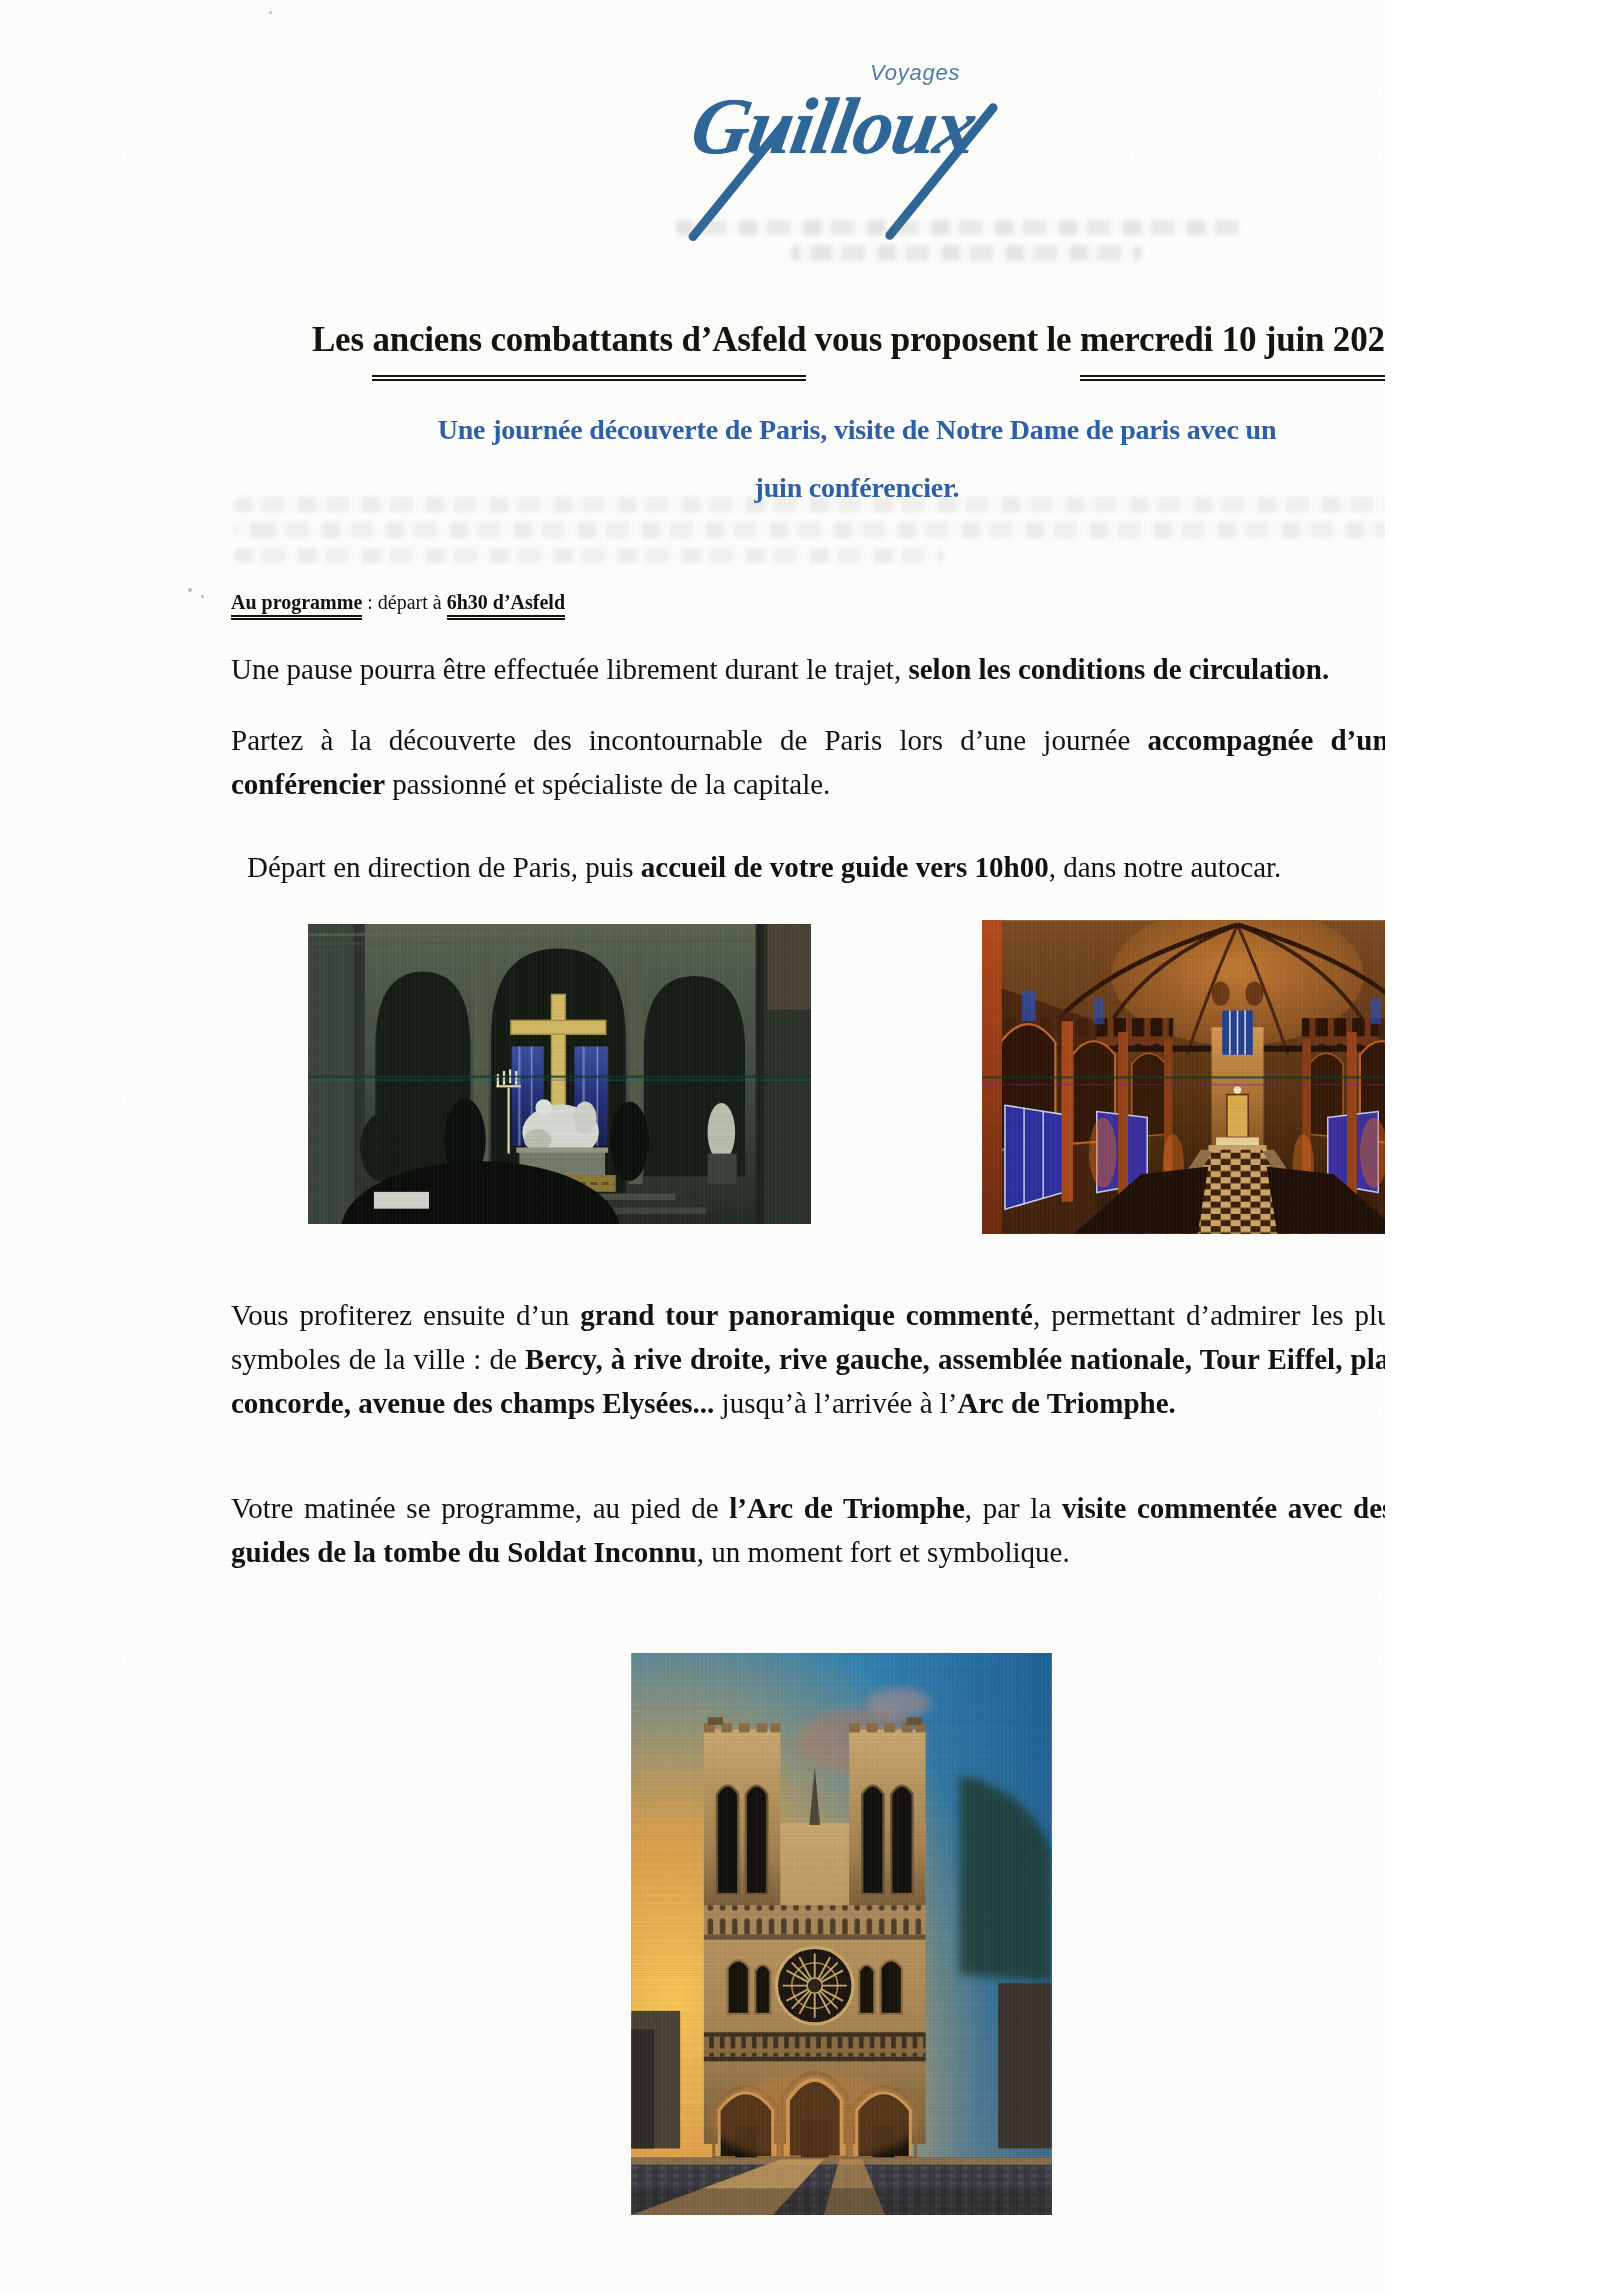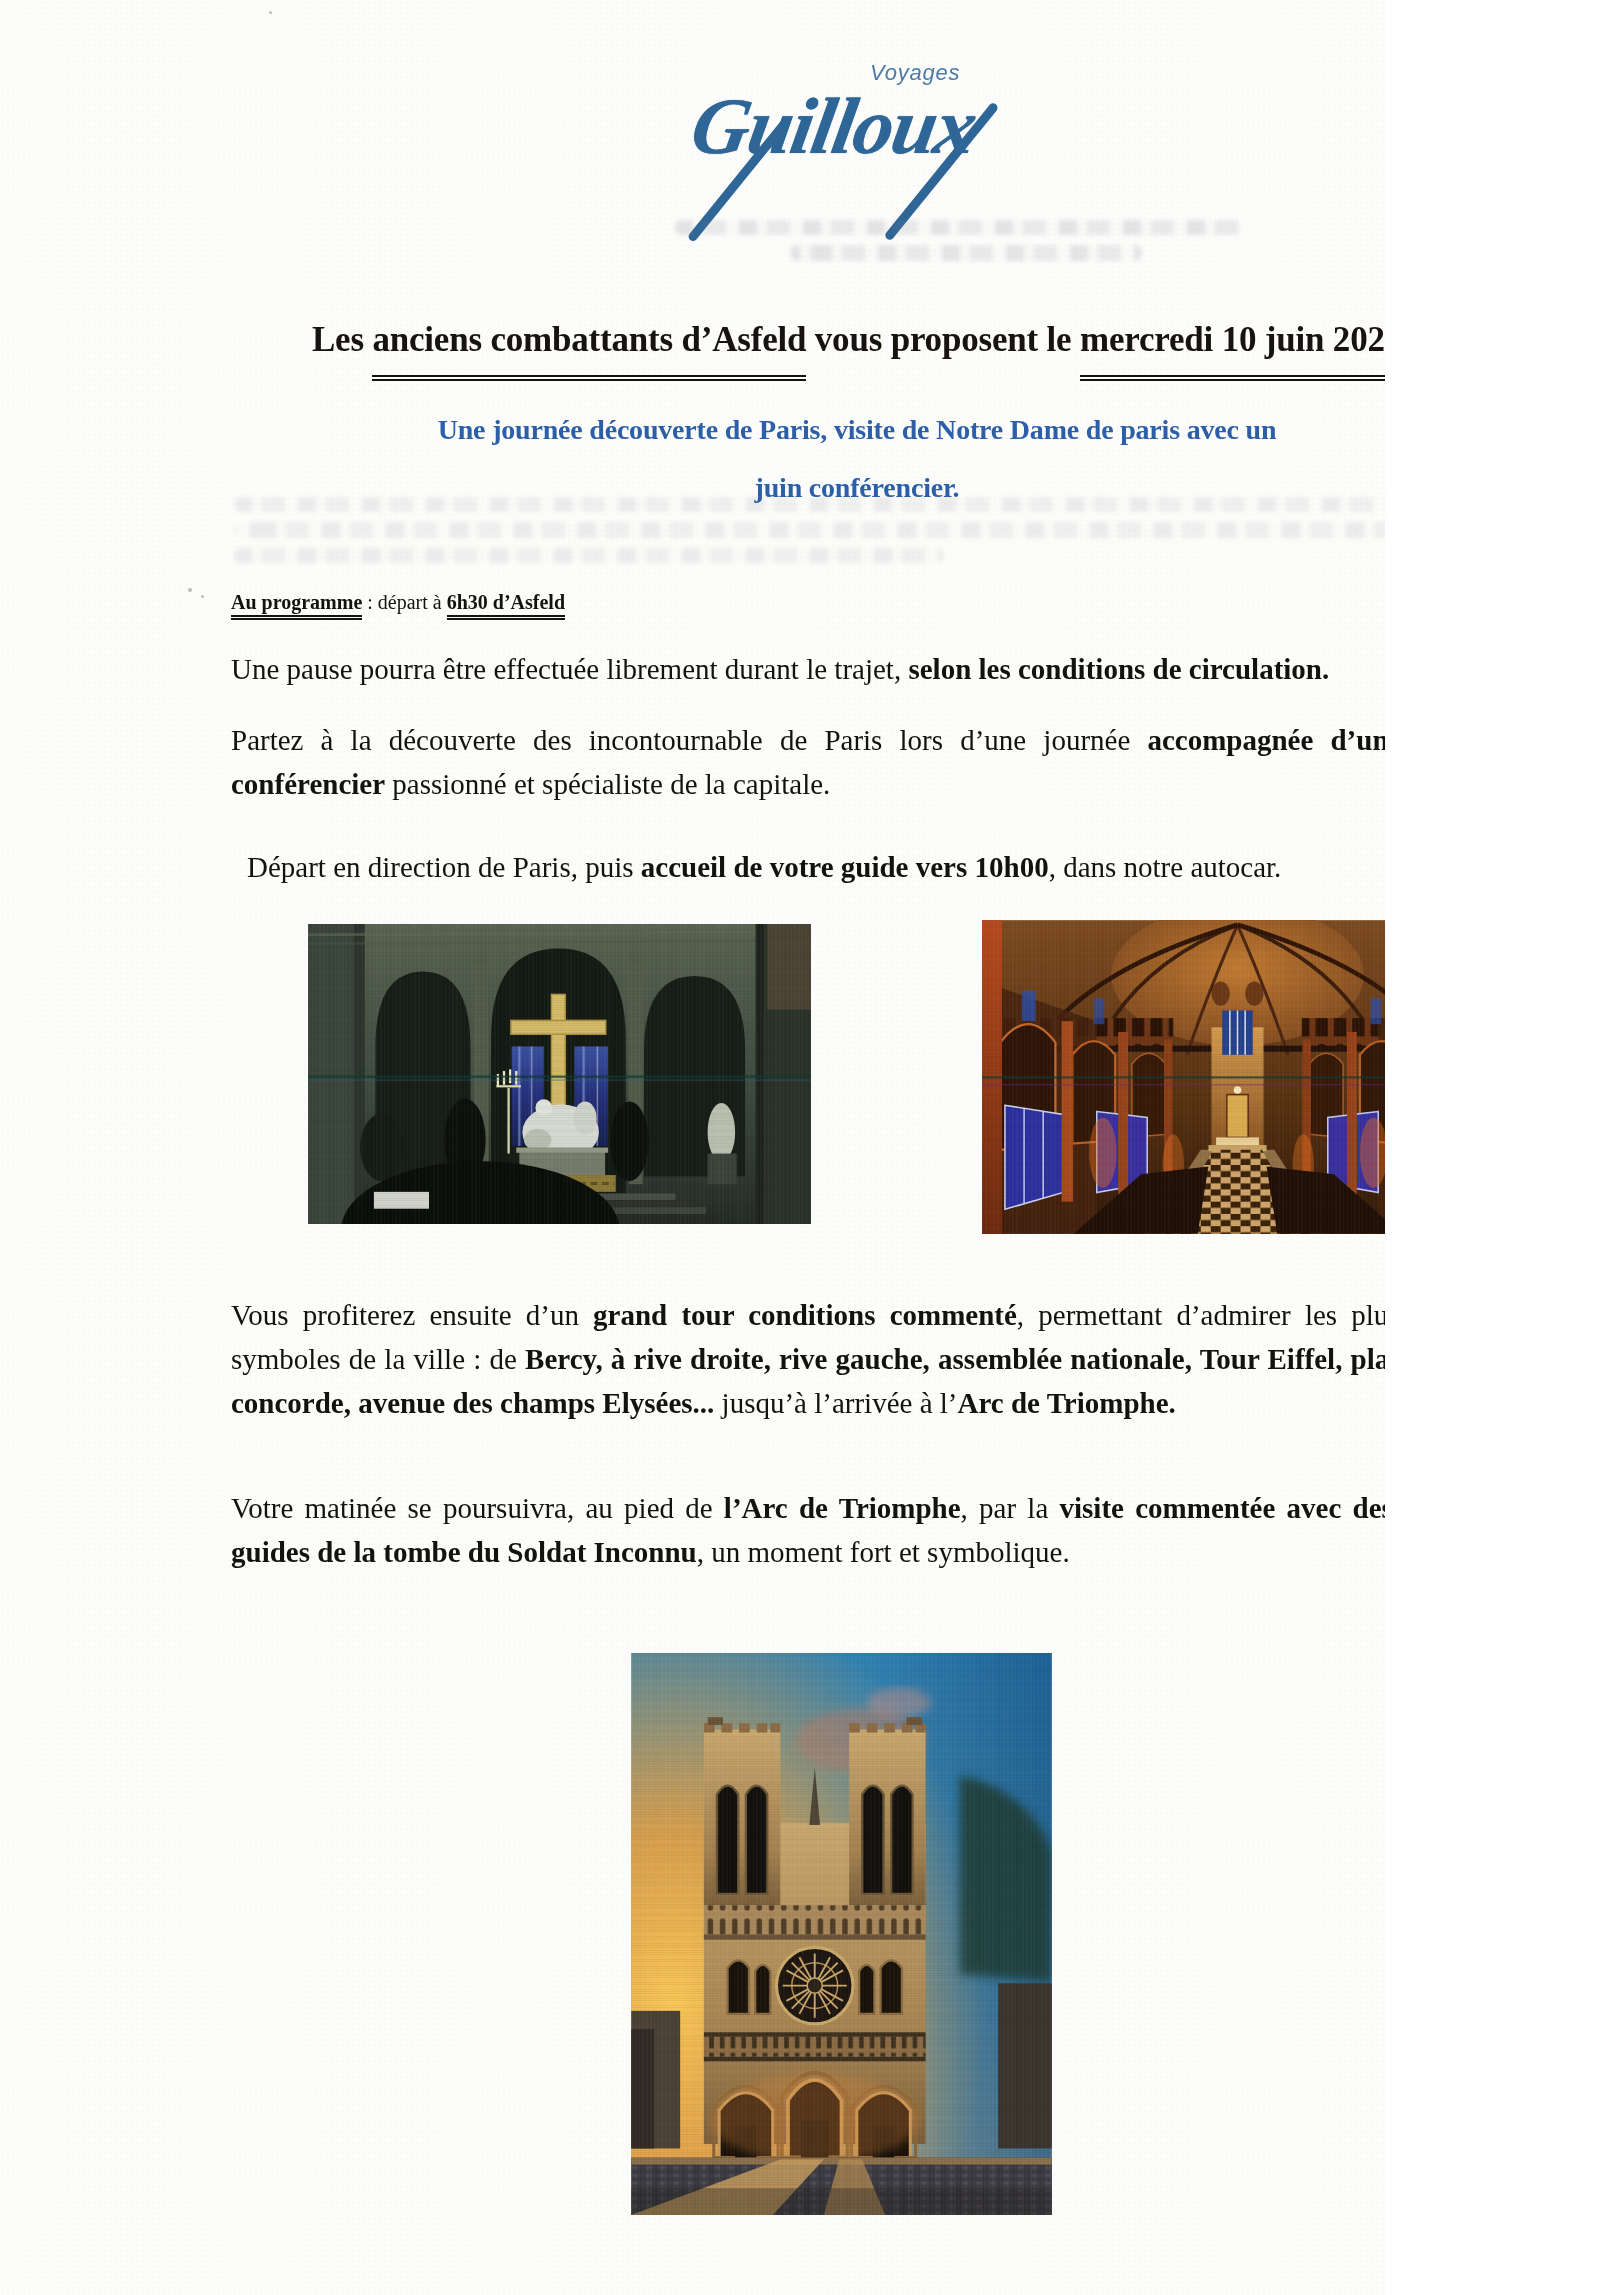--- a/index.html
+++ b/index.html
@@ -292,23 +292,23 @@
       <path d="M428,410 L366,300 L382,300 L454,410 Z" fill="#d8b87c" opacity=".5"></path>
 
       <path d="M120,410 L282,410 L296,322 L208,332 Z" fill="#200f06"></path>
       <path d="M548,410 L386,410 L372,322 L460,332 Z" fill="#200f06"></path>
 
       <rect x="0" y="204" width="668" height="3" fill="#0e3a31" opacity=".7"></rect>
       <rect x="0" y="214" width="668" height="2" fill="#6a2a7a" opacity=".45"></rect>
     </svg>
   </figure>
 
-  <p class="prg p-panorama just"><span>Vous profiterez ensuite d’un </span><b>grand tour conditions commenté</b><span>, permettant d’admirer les plus beaux symboles de la ville : de </span><b>Bercy, à rive droite, rive gauche, assemblée nationale, Tour Eiffel, place de la concorde, avenue des champs Elysées...</b><span> jusqu’à l’arrivée à l’</span><b>Arc de Triomphe.</b></p>
-
-  <p class="prg p-matinee just"><span>Votre matinée se poursuivra, au pied de </span><b>l’Arc de Triomphe</b><span>, par la </span><b>visite commentée avec des audio-guides de la tombe du Soldat Inconnu</b><span>, un moment fort et symbolique.</span></p>
+  <p class="prg p-panorama just"><span>Vous profiterez ensuite d’un </span><b>grand tour panoramique commenté</b><span>, permettant d’admirer les plus beaux symboles de la ville : de </span><b>Bercy, à rive droite, rive gauche, assemblée nationale, Tour Eiffel, place de la concorde, avenue des champs Elysées...</b><span> jusqu’à l’arrivée à l’</span><b>Arc de Triomphe.</b></p>
+
+  <p class="prg p-matinee just"><span>Votre matinée se programme, au pied de </span><b>l’Arc de Triomphe</b><span>, par la </span><b>visite commentée avec des audio-guides de la tombe du Soldat Inconnu</b><span>, un moment fort et symbolique.</span></p>
 
   <figure class="photo photo-facade">
     <svg width="421" height="562" viewBox="0 0 550 735">
       <defs>
         <linearGradient id="fSky" x1="0" y1="0" x2="0" y2="1">
           <stop offset="0" stop-color="#2f80b0"></stop>
             <stop offset=".55" stop-color="#4e8aa6"></stop>
             <stop offset="1" stop-color="#8d9a90"></stop>
         </linearGradient>
         <radialGradient id="fSun" cx=".1" cy=".62" r=".75">

